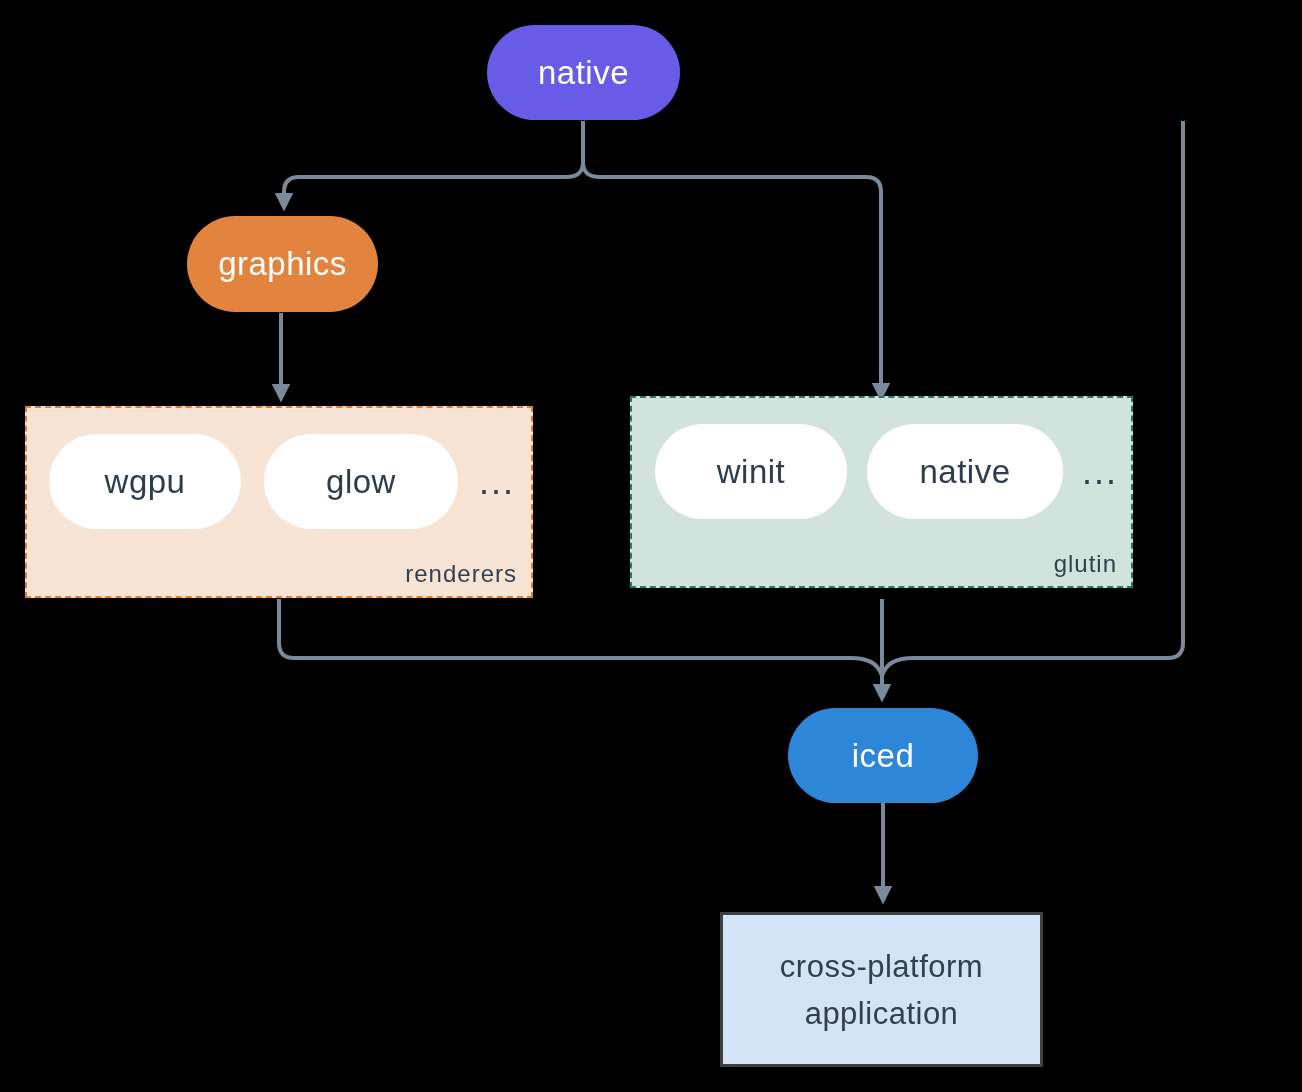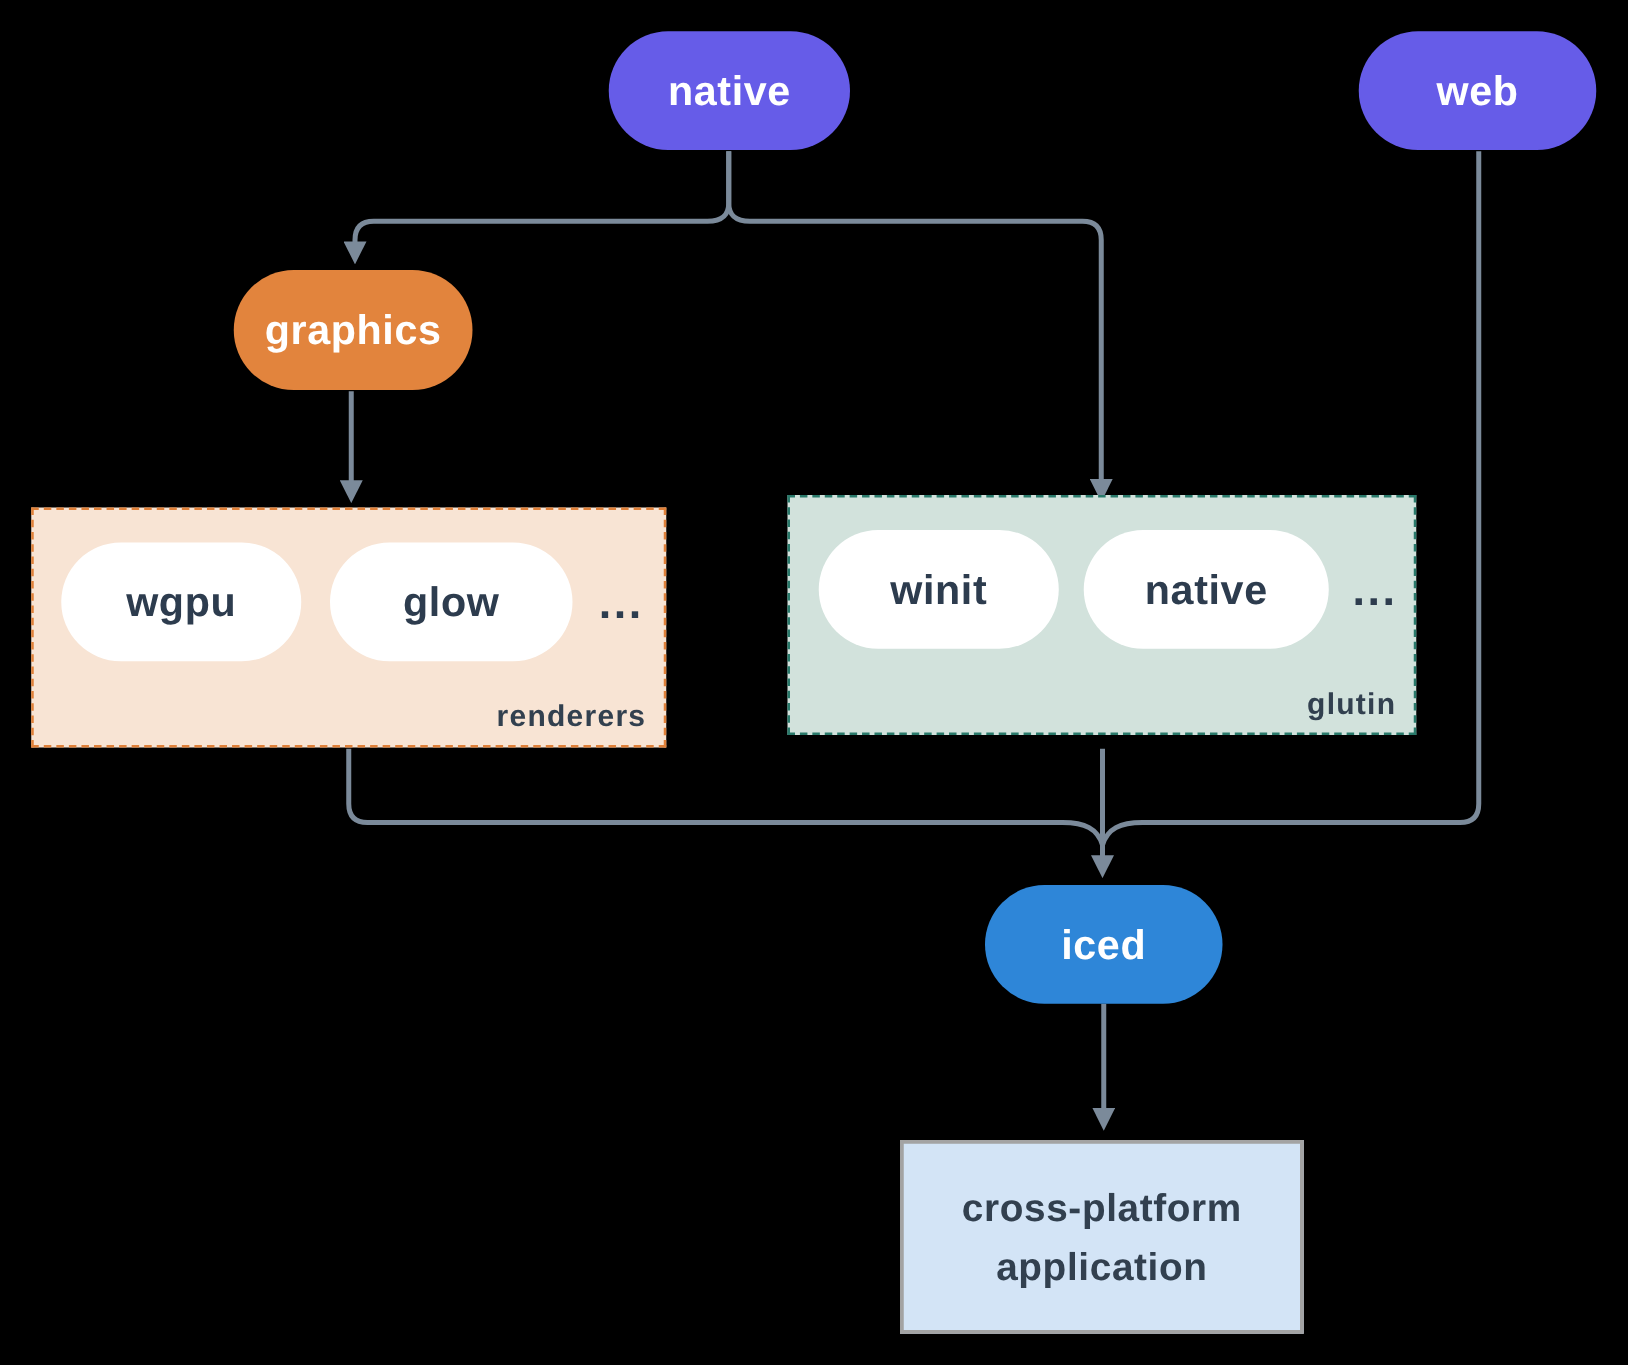--- a/index.html
+++ b/index.html
@@ -1,19 +1,18 @@
 <!DOCTYPE html>
 <html><head>
 <meta charset="utf-8">
 <style>
   html,body{margin:0;padding:0;background:#000;}
   .canvas{
     position:relative;width:1302px;height:1092px;background:#000000;overflow:hidden;
     font-family:"Liberation Sans","DejaVu Sans",sans-serif;
-    font-weight:bold;
   }
   svg.wires{position:absolute;inset:0;z-index:1;}
   .pill{
     position:absolute;z-index:2;border-radius:48px;
     display:flex;align-items:center;justify-content:center;
     font-size:33px;letter-spacing:.5px;color:#ffffff;
   }
   .pill.purple{background:#665ce8;}
   .pill.orange{background:#e2843d;}
   .pill.blue{background:#2e86d8;}
@@ -25,21 +24,21 @@
   .group.shells{background:#d2e2dc;border-color:#2a7a6b;}
   .group .grouplabel{
     position:absolute;right:14px;bottom:8px;font-size:24px;
     color:#32404f;letter-spacing:1px;
   }
   .ellipsis{
     position:absolute;top:26px;height:95px;line-height:95px;
     font-size:36px;color:#2d3c4e;letter-spacing:2px;
   }
   .appbox{
-    position:absolute;z-index:2;background:#d3e4f6;border:3px solid #a3a3a3;
+    position:absolute;z-index:2;background:#d3e4f6;border:3px solid #404040;
     box-sizing:border-box;display:flex;flex-direction:column;
     align-items:center;justify-content:center;
     color:#32404f;font-size:31px;line-height:47px;letter-spacing:.5px;
   }
 </style>
 </head>
 <body>
 
 <div class="canvas">
 
@@ -57,23 +56,20 @@
       <path d="M1183,121 L1183,643 Q1183,658 1168,658 L914,658 C896,658 886,663 882,676"></path>
       <path d="M882,599 L882,697" marker-end="url(#arrow)"></path>
       <path d="M883,803 L883,899" marker-end="url(#arrow)"></path>
     </g>
   </svg>
 
   <div class="pill purple" style="left:487px;top:25px;width:193px;height:95px;">
     <span>native</span>
   </div>
 
-  <div class="pill purple" style="left:1087px;top:25px;width:190px;height:95px;">
-    <span>web</span>
-  </div>
 
   <div class="pill orange" style="left:187px;top:216px;width:191px;height:96px;">
     <span>graphics</span>
   </div>
 
   <div class="group renderers" style="left:25px;top:406px;width:508px;height:192px;padding-left:24px;">
     <div class="pill white" style="left:22px;top:26px;width:192px;height:95px;">
       <span>wgpu</span>
     </div>
     <div class="pill white" style="left:237px;top:26px;width:194px;height:95px;">

